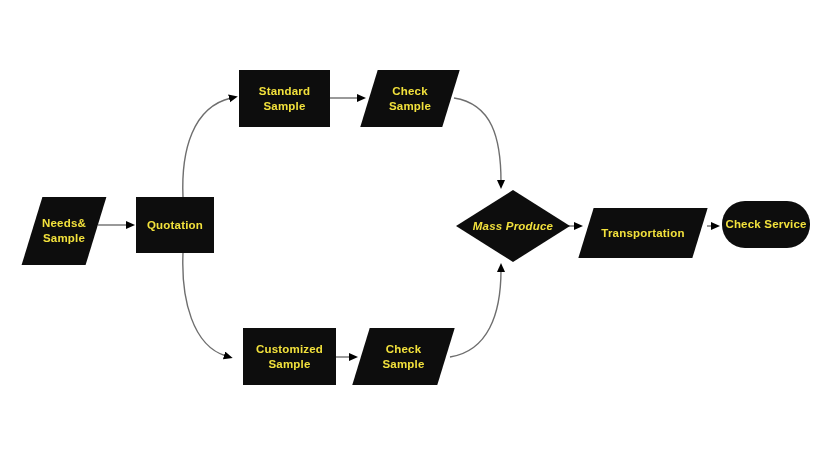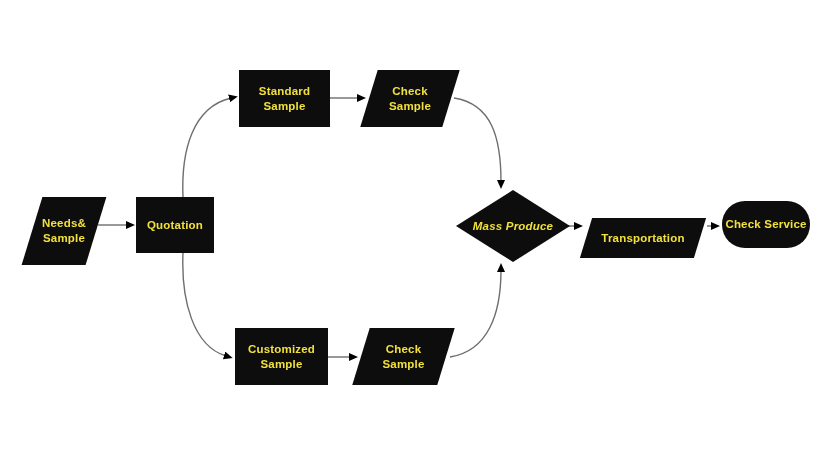--- a/index.html
+++ b/index.html
@@ -90,38 +90,38 @@
     <div class="label">Standard
 Sample</div>
   </div>
 
   <div class="node" style="left:360px; top:70px; width:100px; height:57px;">
     <div class="shape skew"></div>
     <div class="label">Check
 Sample</div>
   </div>
 
-  <div class="node" style="left:235px; top:328px; width:93px; height:57px;">
+  <div class="node" style="left:243px; top:328px; width:93px; height:57px;">
     <div class="shape"></div>
     <div class="label">Customized
 Sample</div>
   </div>
 
   <div class="node" style="left:352px; top:328px; width:103px; height:57px;">
     <div class="shape skew"></div>
     <div class="label">Check
 Sample</div>
   </div>
 
   <div class="node" style="left:456px; top:190px; width:114px; height:72px;font-style:italic;">
     <div class="shape diamond"></div>
     <div class="label">Mass Produce</div>
   </div>
 
-  <div class="node" style="left:578px; top:218px; width:130px; height:40px;">
+  <div class="node" style="left:578px; top:208px; width:130px; height:50px;">
     <div class="shape skew" style="left:8px; right:8px;"></div>
     <div class="label">Transportation</div>
   </div>
 
   <div class="node" style="left:722px; top:201px; width:88px; height:47px;">
     <div class="shape stadium"></div>
     <div class="label">Check Service</div>
   </div>
 
 </div>

